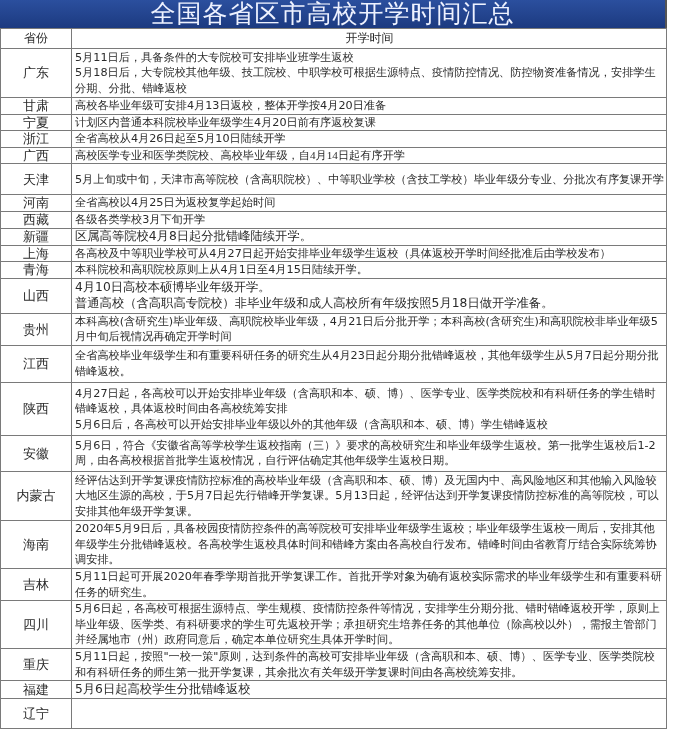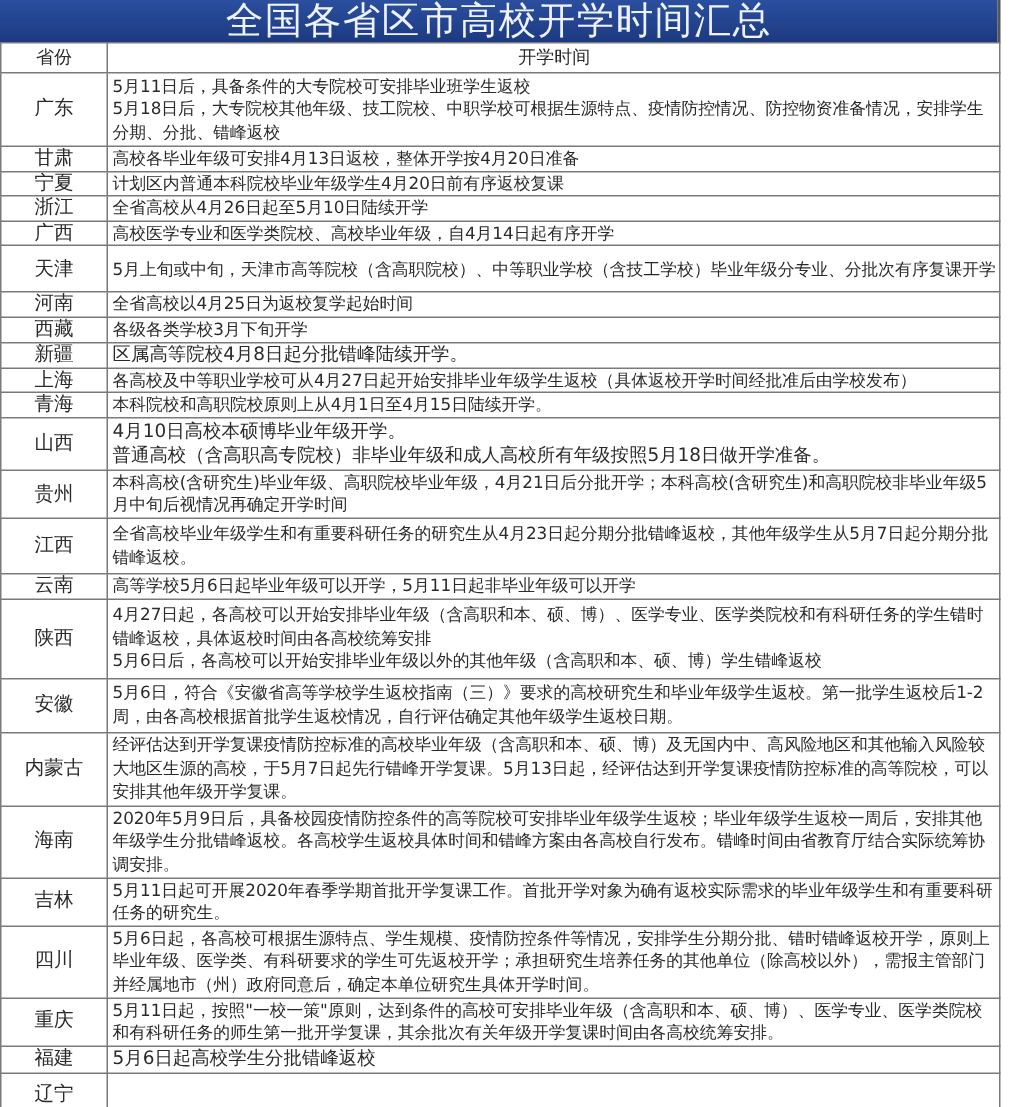--- a/index.html
+++ b/index.html
@@ -48,21 +48,21 @@
           <td class="content">
             <span class="line">计划区内普通本科院校毕业年级学生4月20日前有序返校复课</span>
           </td>
         </tr>
         <tr style="height: 16px;">
           <td class="prov">浙江</td>
           <td class="content">
             <span class="line">全省高校从4月26日起至5月10日陆续开学</span>
           </td>
         </tr>
-        <tr style="height: 16px;">
+        <tr style="height: 16px; font-family: Liberation Serif, serif;">
           <td class="prov">广西</td>
           <td class="content">
             <span class="line">高校医学专业和医学类院校、高校毕业年级，自4月14日起有序开学</span>
           </td>
         </tr>
         <tr style="height: 31px;">
           <td class="prov">天津</td>
           <td class="content">
             <span class="line">5月上旬或中旬，天津市高等院校（含高职院校）、中等职业学校（含技工学校）毕业年级分专业、分批次有序复课开学</span>
           </td>
@@ -109,26 +109,20 @@
           <td class="content">
             <span class="line">本科高校(含研究生)毕业年级、高职院校毕业年级，4月21日后分批开学；本科高校(含研究生)和高职院校非毕业年级5月中旬后视情况再确定开学时间</span>
           </td>
         </tr>
         <tr style="height: 37px; margin-top: 39px;">
           <td class="prov">江西</td>
           <td class="content">
             <span class="line">全省高校毕业年级学生和有重要科研任务的研究生从4月23日起分期分批错峰返校，其他年级学生从5月7日起分期分批错峰返校。</span>
           </td>
         </tr>
-        <tr style="height: 16px;">
-          <td class="prov">云南</td>
-          <td class="content">
-            <span class="line">高等学校5月6日起毕业年级可以开学，5月11日起非毕业年级可以开学</span>
-          </td>
-        </tr>
         <tr style="height: 53px;">
           <td class="prov">陕西</td>
           <td class="content">
             <span class="line">4月27日起，各高校可以开始安排毕业年级（含高职和本、硕、博）、医学专业、医学类院校和有科研任务的学生错时错峰返校，具体返校时间由各高校统筹安排</span>
             <span class="line">5月6日后，各高校可以开始安排毕业年级以外的其他年级（含高职和本、硕、博）学生错峰返校</span>
           </td>
         </tr>
         <tr style="height: 36px;">
           <td class="prov">安徽</td>
           <td class="content">

